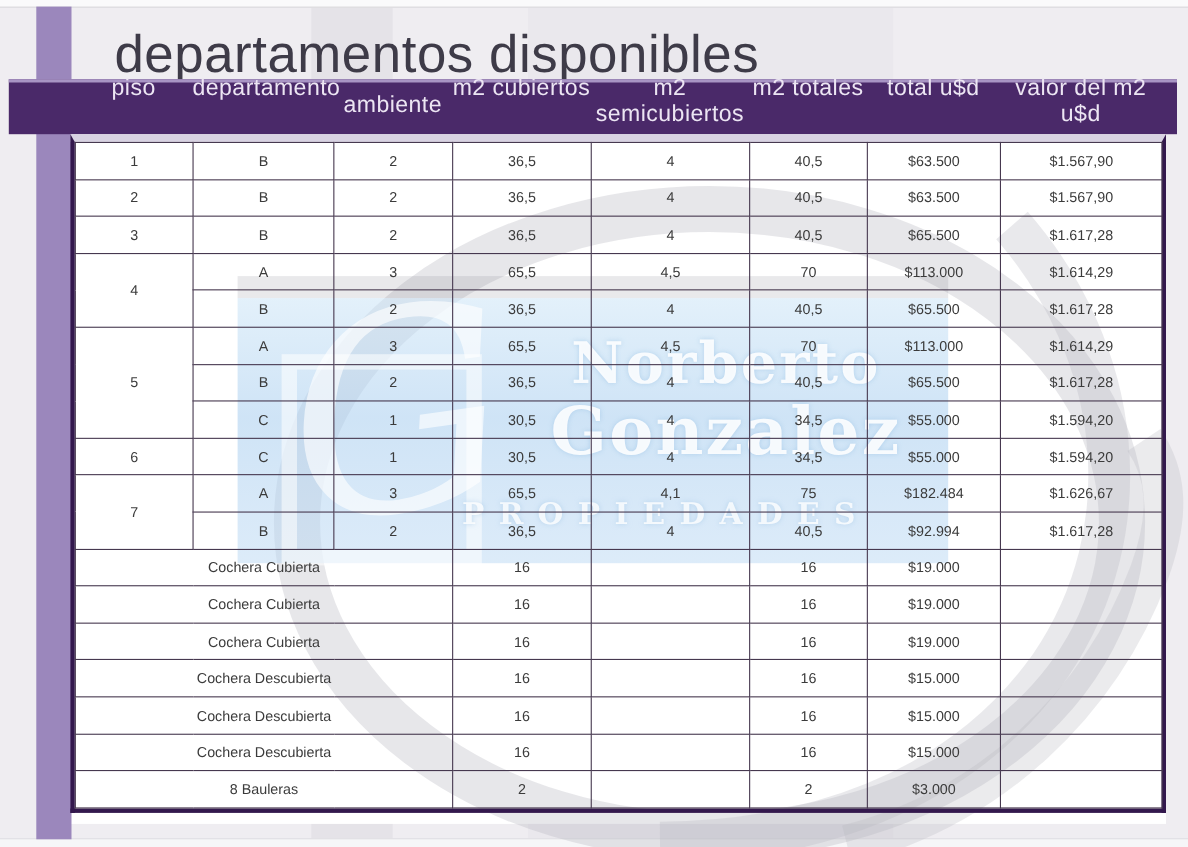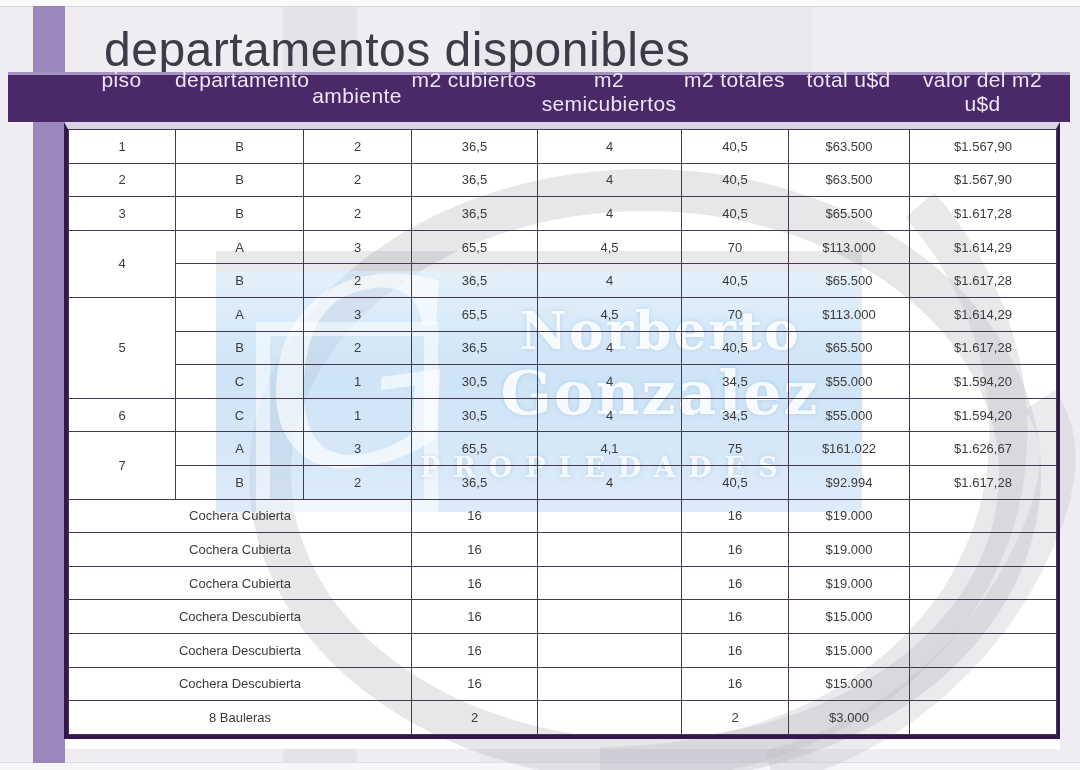--- a/index.html
+++ b/index.html
@@ -192,21 +192,21 @@
             <td>$55.000</td>
             <td>$1.594,20</td>
           </tr>
           <tr>
             <td rowspan="2">7</td>
             <td>A</td>
             <td>3</td>
             <td>65,5</td>
             <td>4,1</td>
             <td>75</td>
-            <td>$161.022</td>
+            <td>$182.484</td>
             <td>$1.626,67</td>
           </tr>
           <tr>
             <td>B</td>
             <td>2</td>
             <td>36,5</td>
             <td>4</td>
             <td>40,5</td>
             <td>$92.994</td>
             <td>$1.617,28</td>

